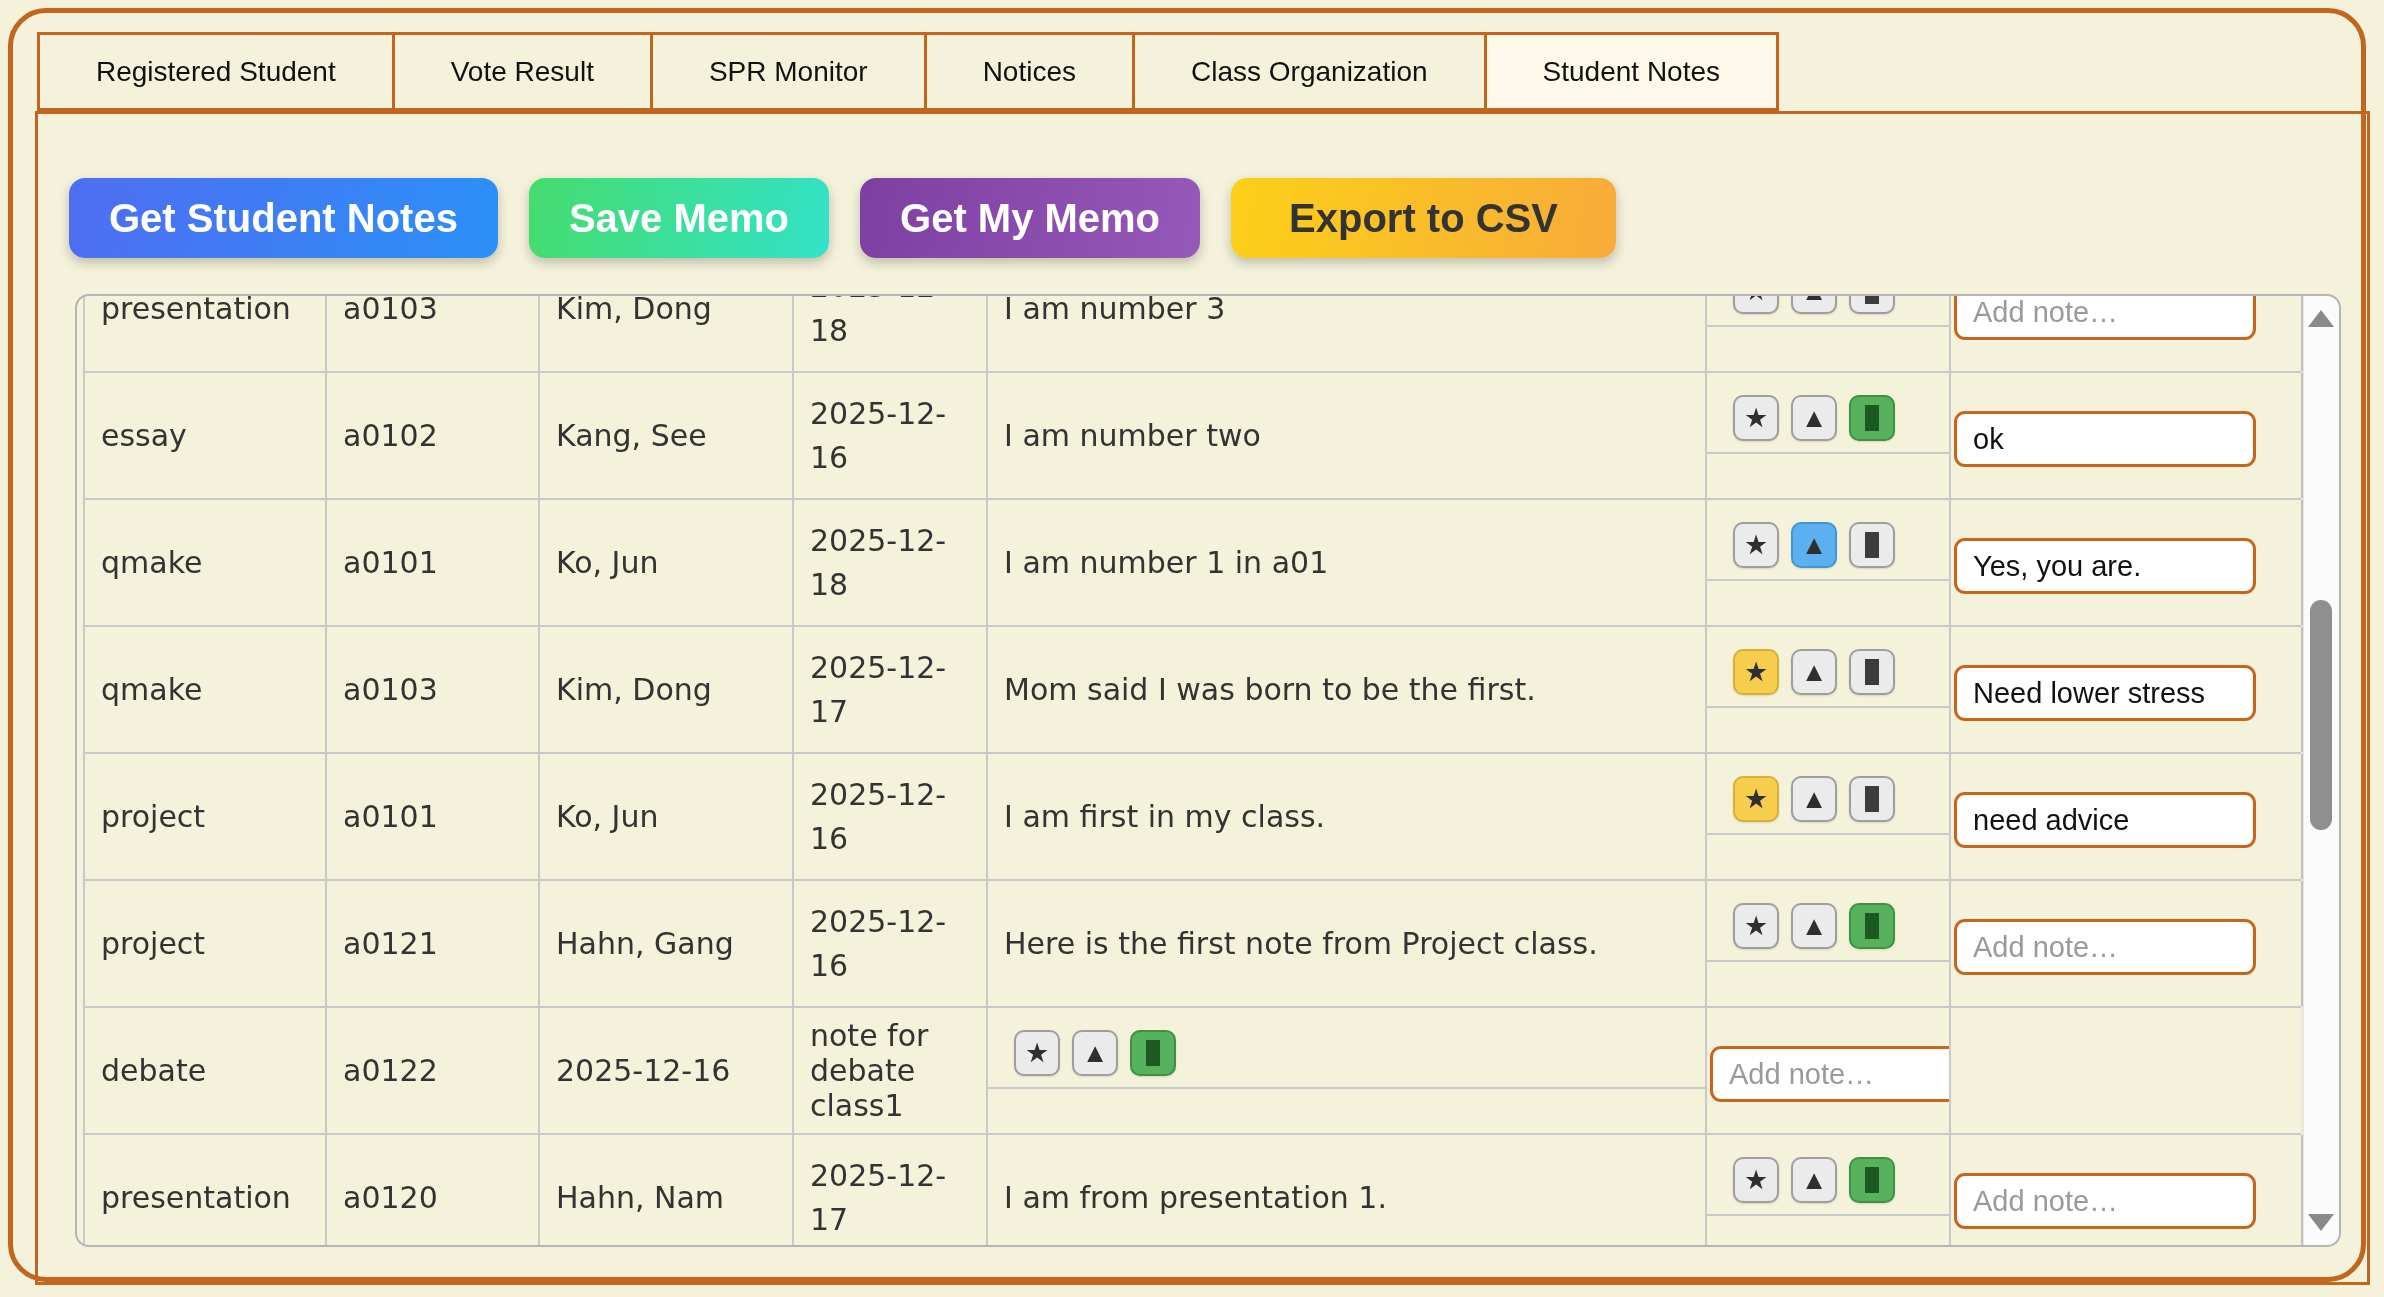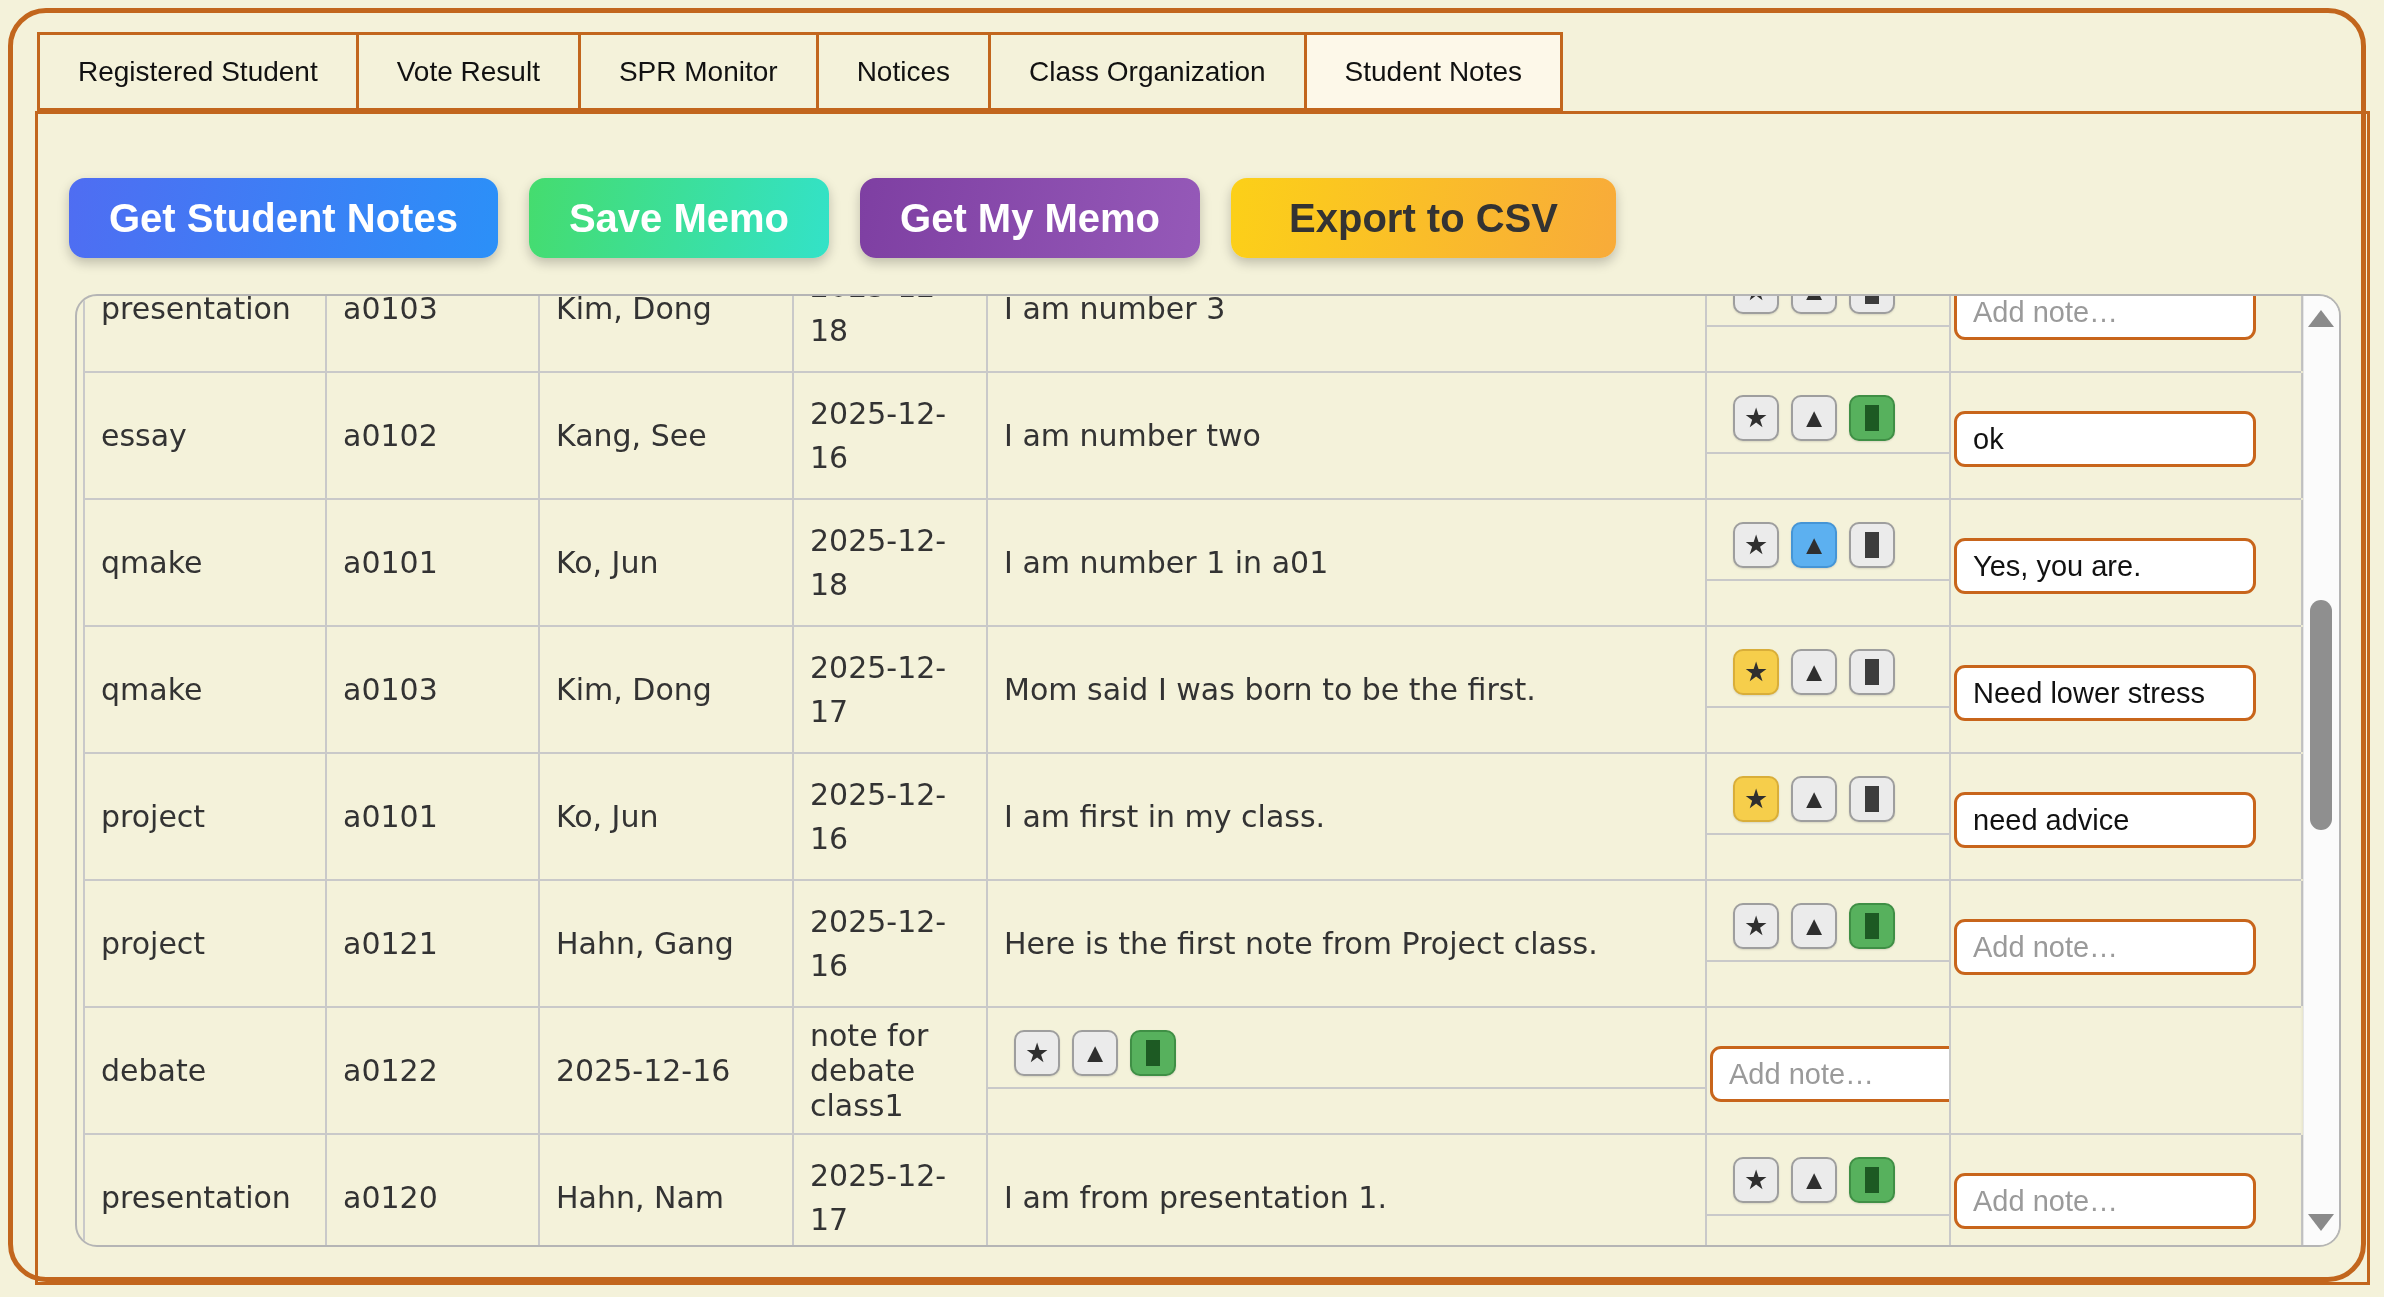--- a/index.html
+++ b/index.html
@@ -12,21 +12,21 @@
   .frame{
     position:absolute;left:8px;top:8px;width:2358px;height:1274px;
     border:5px solid var(--accent,#c2661d);border-radius:38px;
     box-sizing:border-box;
   }
   
   .tabs{position:absolute;left:24px;top:19px;display:flex;z-index:3;}
   .tab{
     height:79px;box-sizing:border-box;border:3px solid var(--accent,#c2661d);
     margin-left:-3px;display:flex;align-items:center;justify-content:center;
-    padding:0 38px;font-size:28px;color:#111;background:var(--page-bg,#f4f2da);
+    padding:0 56px;font-size:28px;color:#111;background:var(--page-bg,#f4f2da);
     white-space:nowrap;cursor:default;
   }
   .tab:first-child{margin-left:0;}
   .tab.active{background:var(--tab-active,#fdf8e9);}
   
   .panel{
     position:absolute;left:22px;top:98px;width:2335px;height:1174px;
     border:3px solid var(--accent,#c2661d);box-sizing:border-box;
   }
   
@@ -36,21 +36,21 @@
     color:#fff;padding:0 40px;box-shadow:0 5px 12px rgba(0,0,0,0.22);
     font-family:"Liberation Sans",sans-serif;cursor:pointer;white-space:nowrap;
   }
   .btn-get-notes{background:linear-gradient(100deg,#4f6df2,#2b90f8);}
   .btn-save-memo{background:linear-gradient(100deg,#45dc6e,#33e2c8);}
   .btn-get-memo{background:linear-gradient(100deg,#7e3fa2,#9559b8);}
   .btn-export{background:linear-gradient(100deg,#fcd018,#f8ab3a);color:#333;padding:16px 58px;}
   
   .table-viewport{
     position:absolute;left:37px;top:180px;width:2266px;height:953px;
-    border:2px solid #b5b5b5;border-radius:22px;overflow:hidden;
+    border:2px solid #b5b5b5;border-radius:14px;overflow:hidden;
     box-sizing:border-box;background:var(--page-bg,#f4f2da);
   }
   .table-scroll{margin:-50px 38px 0 6px;}
   .t-row{
     display:grid;grid-template-columns:242px 213px 254px 194px 719px 244px 352px;
     height:127px;border-bottom:2px solid #c9c9c9;border-left:2px solid #c9c9c9;
     box-sizing:border-box;
   }
   .cell{
     border-right:2px solid #c9c9c9;display:flex;align-items:center;

